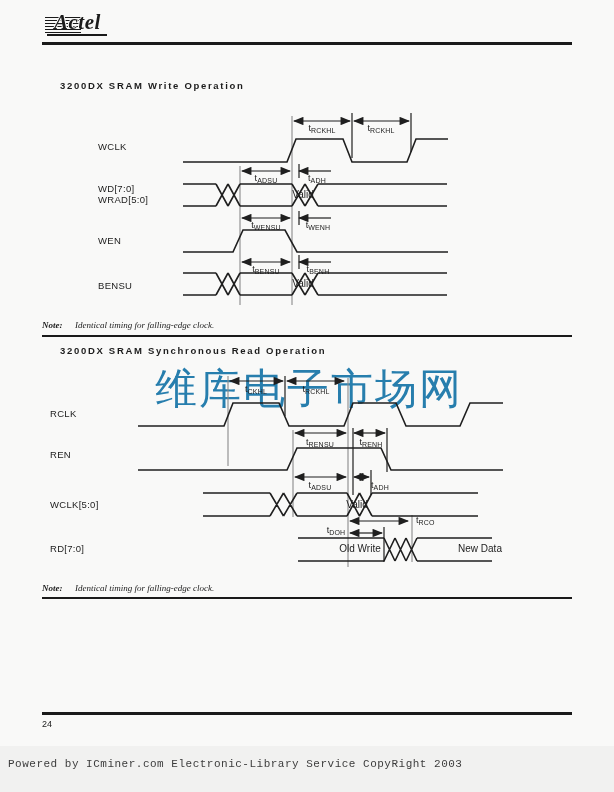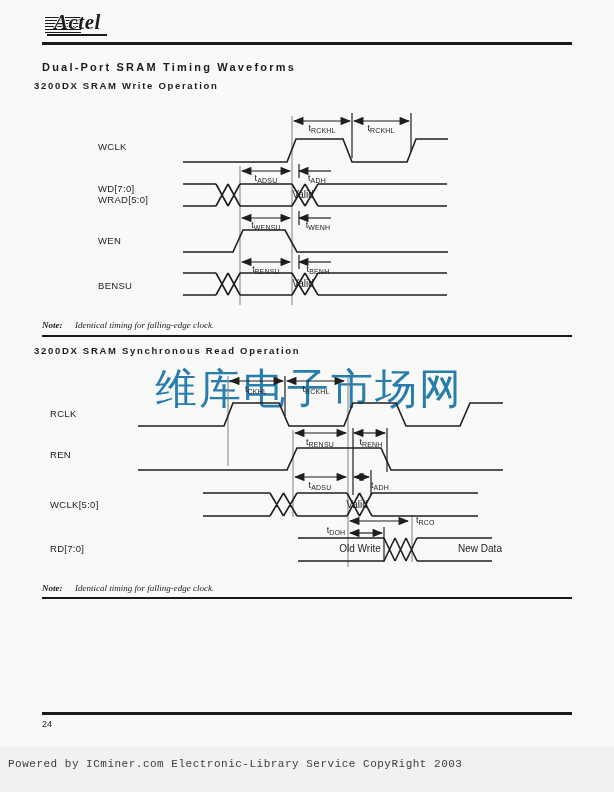--- a/index.html
+++ b/index.html
@@ -17,21 +17,21 @@
     font-style:italic; font-weight:bold; font-size:21px; letter-spacing:0.5px;
     text-shadow:-1px 0 #f9f9f8, 1px 0 #f9f9f8, 0 -1px #f9f9f8; }
   #logo-underline { left:47px; top:34px; width:60px; height:1.5px; background:#1a1a1a; }
   .rule { left:42px; width:530px; background:#1a1a1a; }
   #rule-header { top:42px; height:2.5px; }
   #rule-note1 { top:335px; height:1.7px; }
   #rule-note2 { top:597px; height:1.7px; }
   #rule-footer { top:712px; height:2.5px; }
 
   #doc-title { left:42px; top:61px; font-size:11px; font-weight:bold; letter-spacing:2.2px; }
-  .subtitle { left:34px; font-size:9.5px; font-weight:bold; letter-spacing:1.7px; }
+  .subtitle { left:60px; font-size:9.5px; font-weight:bold; letter-spacing:1.7px; }
   #write-subtitle { top:80px; }
   #read-subtitle { top:345px; }
 
   
   .note-label { left:42px; font-family:"Liberation Serif", serif; font-style:italic;
     font-weight:bold; font-size:9px; }
   .note-text { left:75px; font-family:"Liberation Serif", serif; font-style:italic; font-size:9px; }
   .n1 { top:320px; } .n2 { top:583px; }
 
   
@@ -57,21 +57,20 @@
 </head>
 <body>
 
 <div id="page">
 
   <div class="abs" id="logo-stripes"></div>
   <div class="abs" id="logo-text">Actel</div>
   <div class="abs" id="logo-underline"></div>
   <div class="abs rule" id="rule-header"></div>
 
-  <div class="abs" id="doc-title">Dual-Port SRAM Timing Waveforms</div>
   <div class="abs subtitle" id="write-subtitle">3200DX SRAM Write Operation</div>
 
   <div class="abs" id="watermark">维库电子市场网</div>
 
   <svg class="abs" id="wave-canvas" width="614" height="792" viewBox="0 0 614 792">
     <defs>
       <marker id="ah" viewBox="0 0 10 8" refX="9" refY="4" markerWidth="9" markerHeight="7" orient="auto-start-reverse" markerUnits="strokeWidth">
         <path d="M0,0 L10,4 L0,8 Z" fill="#1f1f1f"></path>
       </marker>
     </defs>

